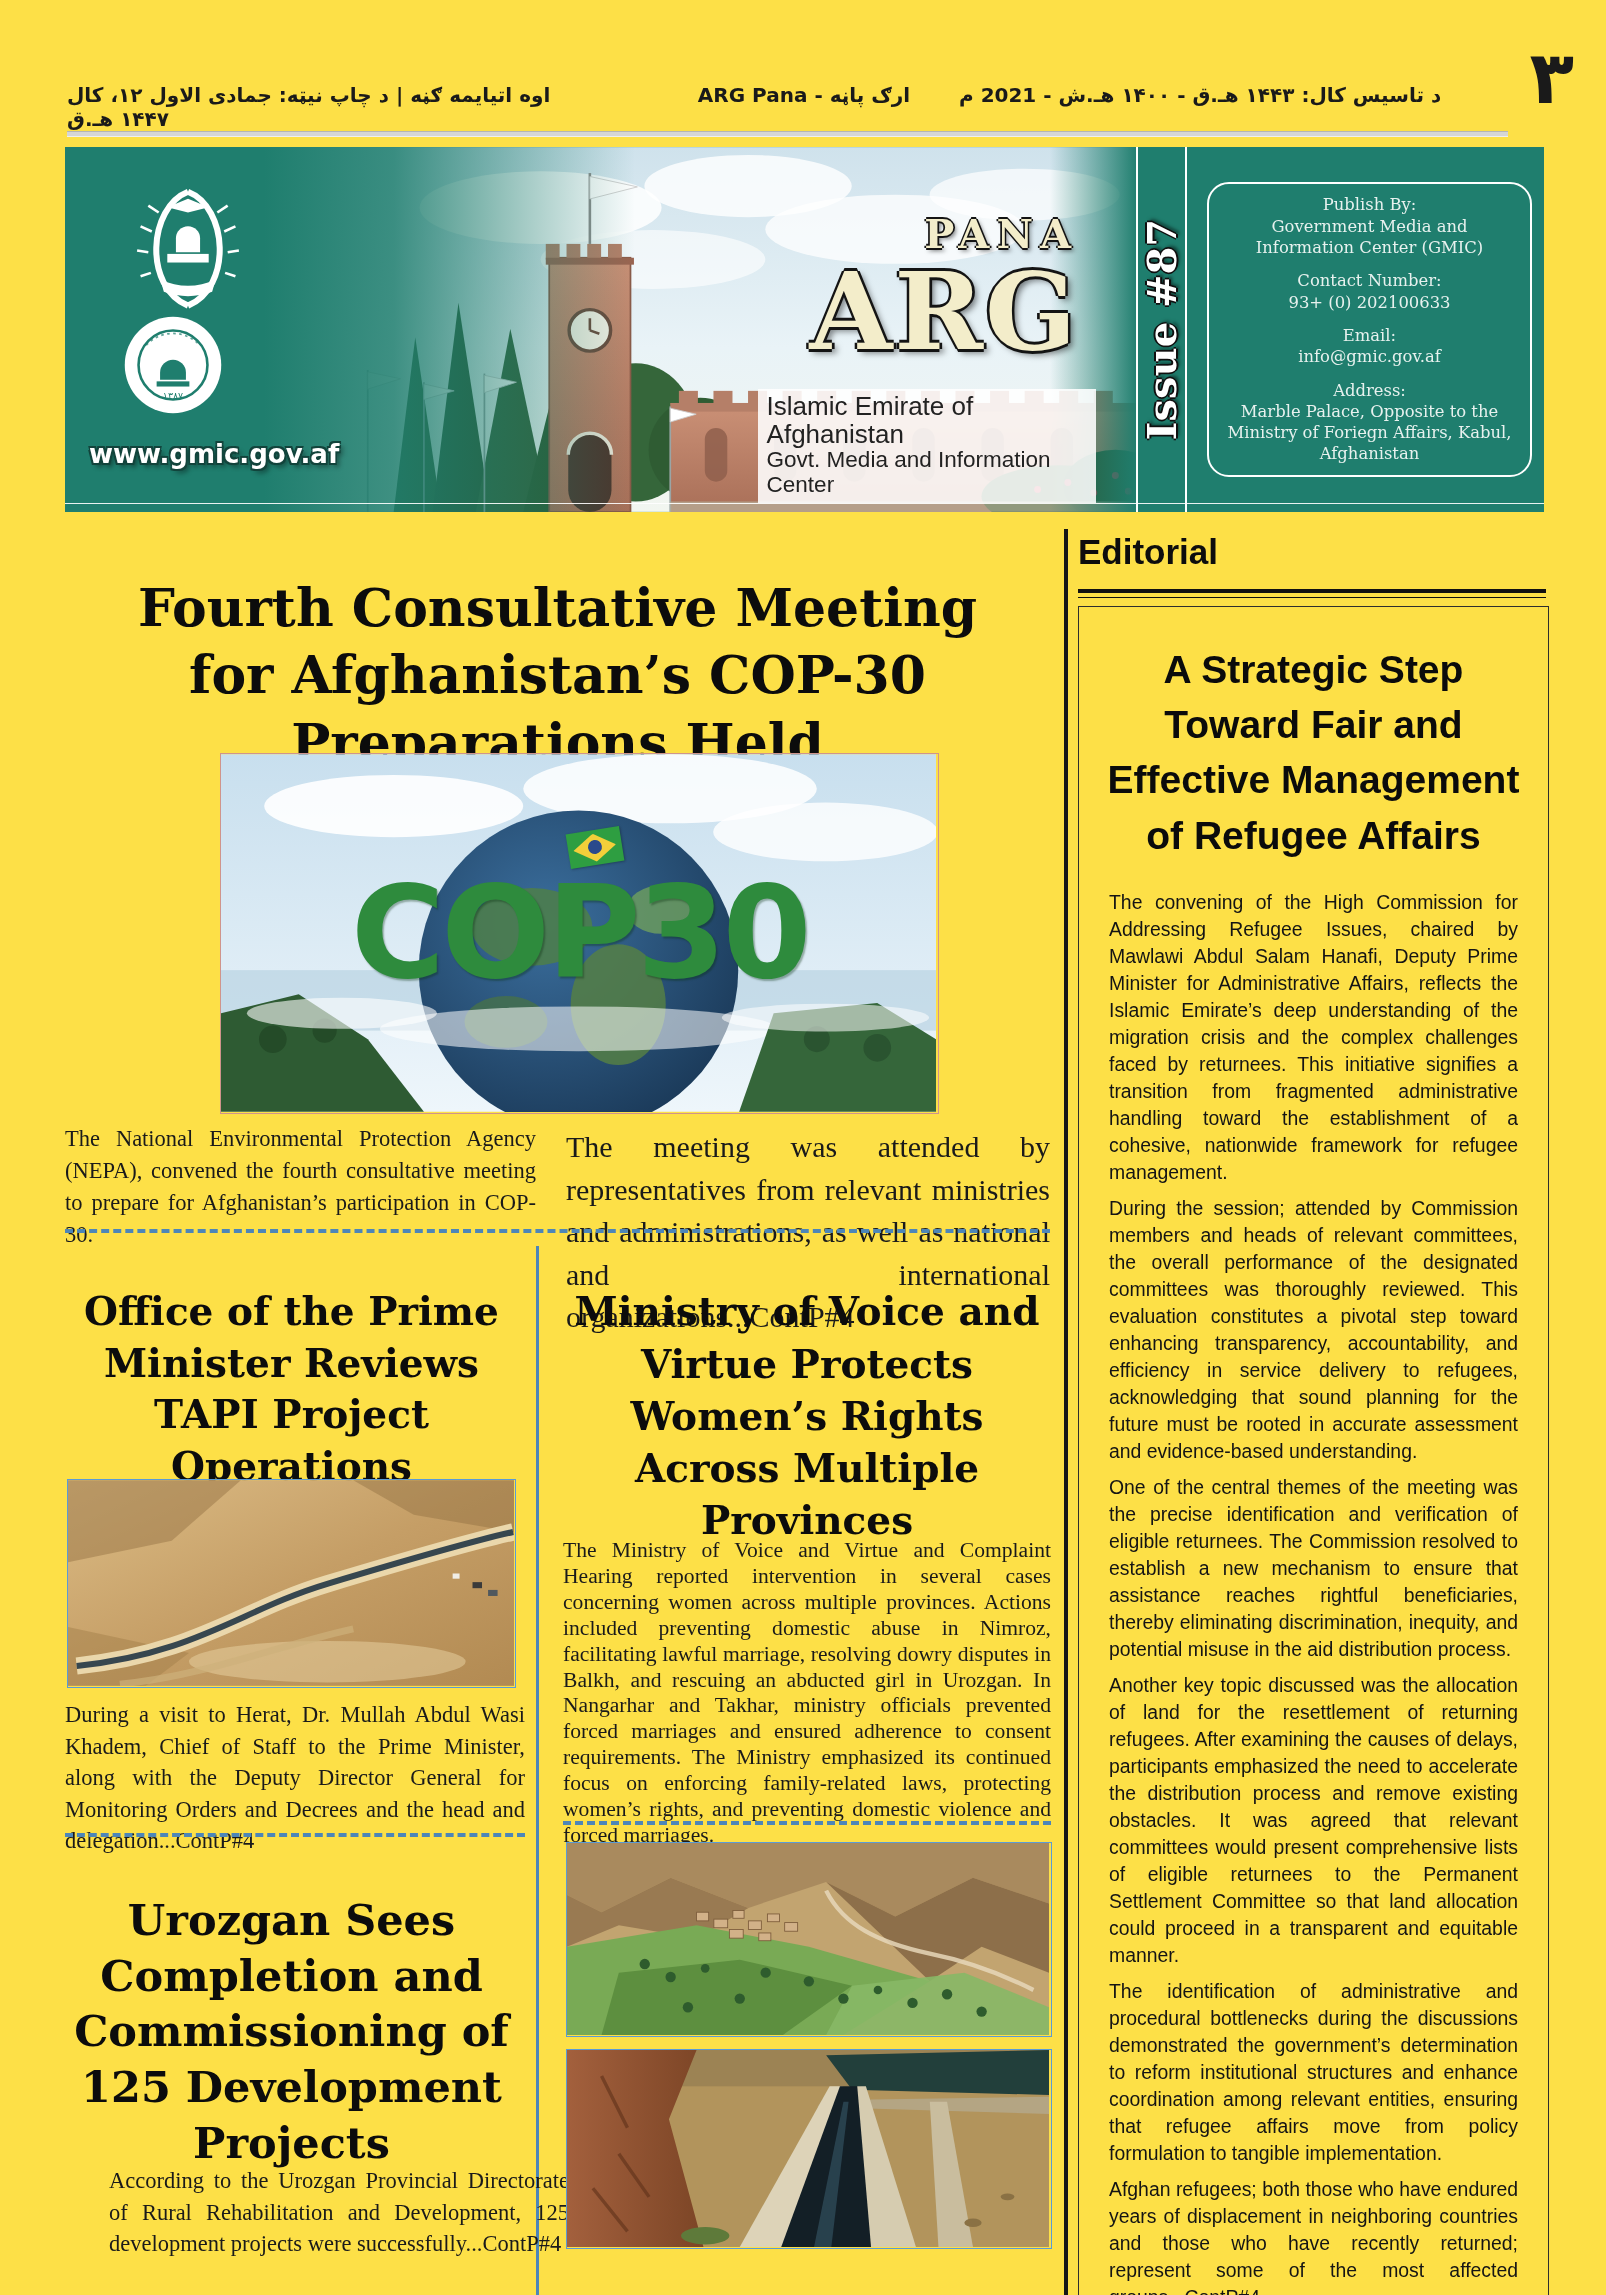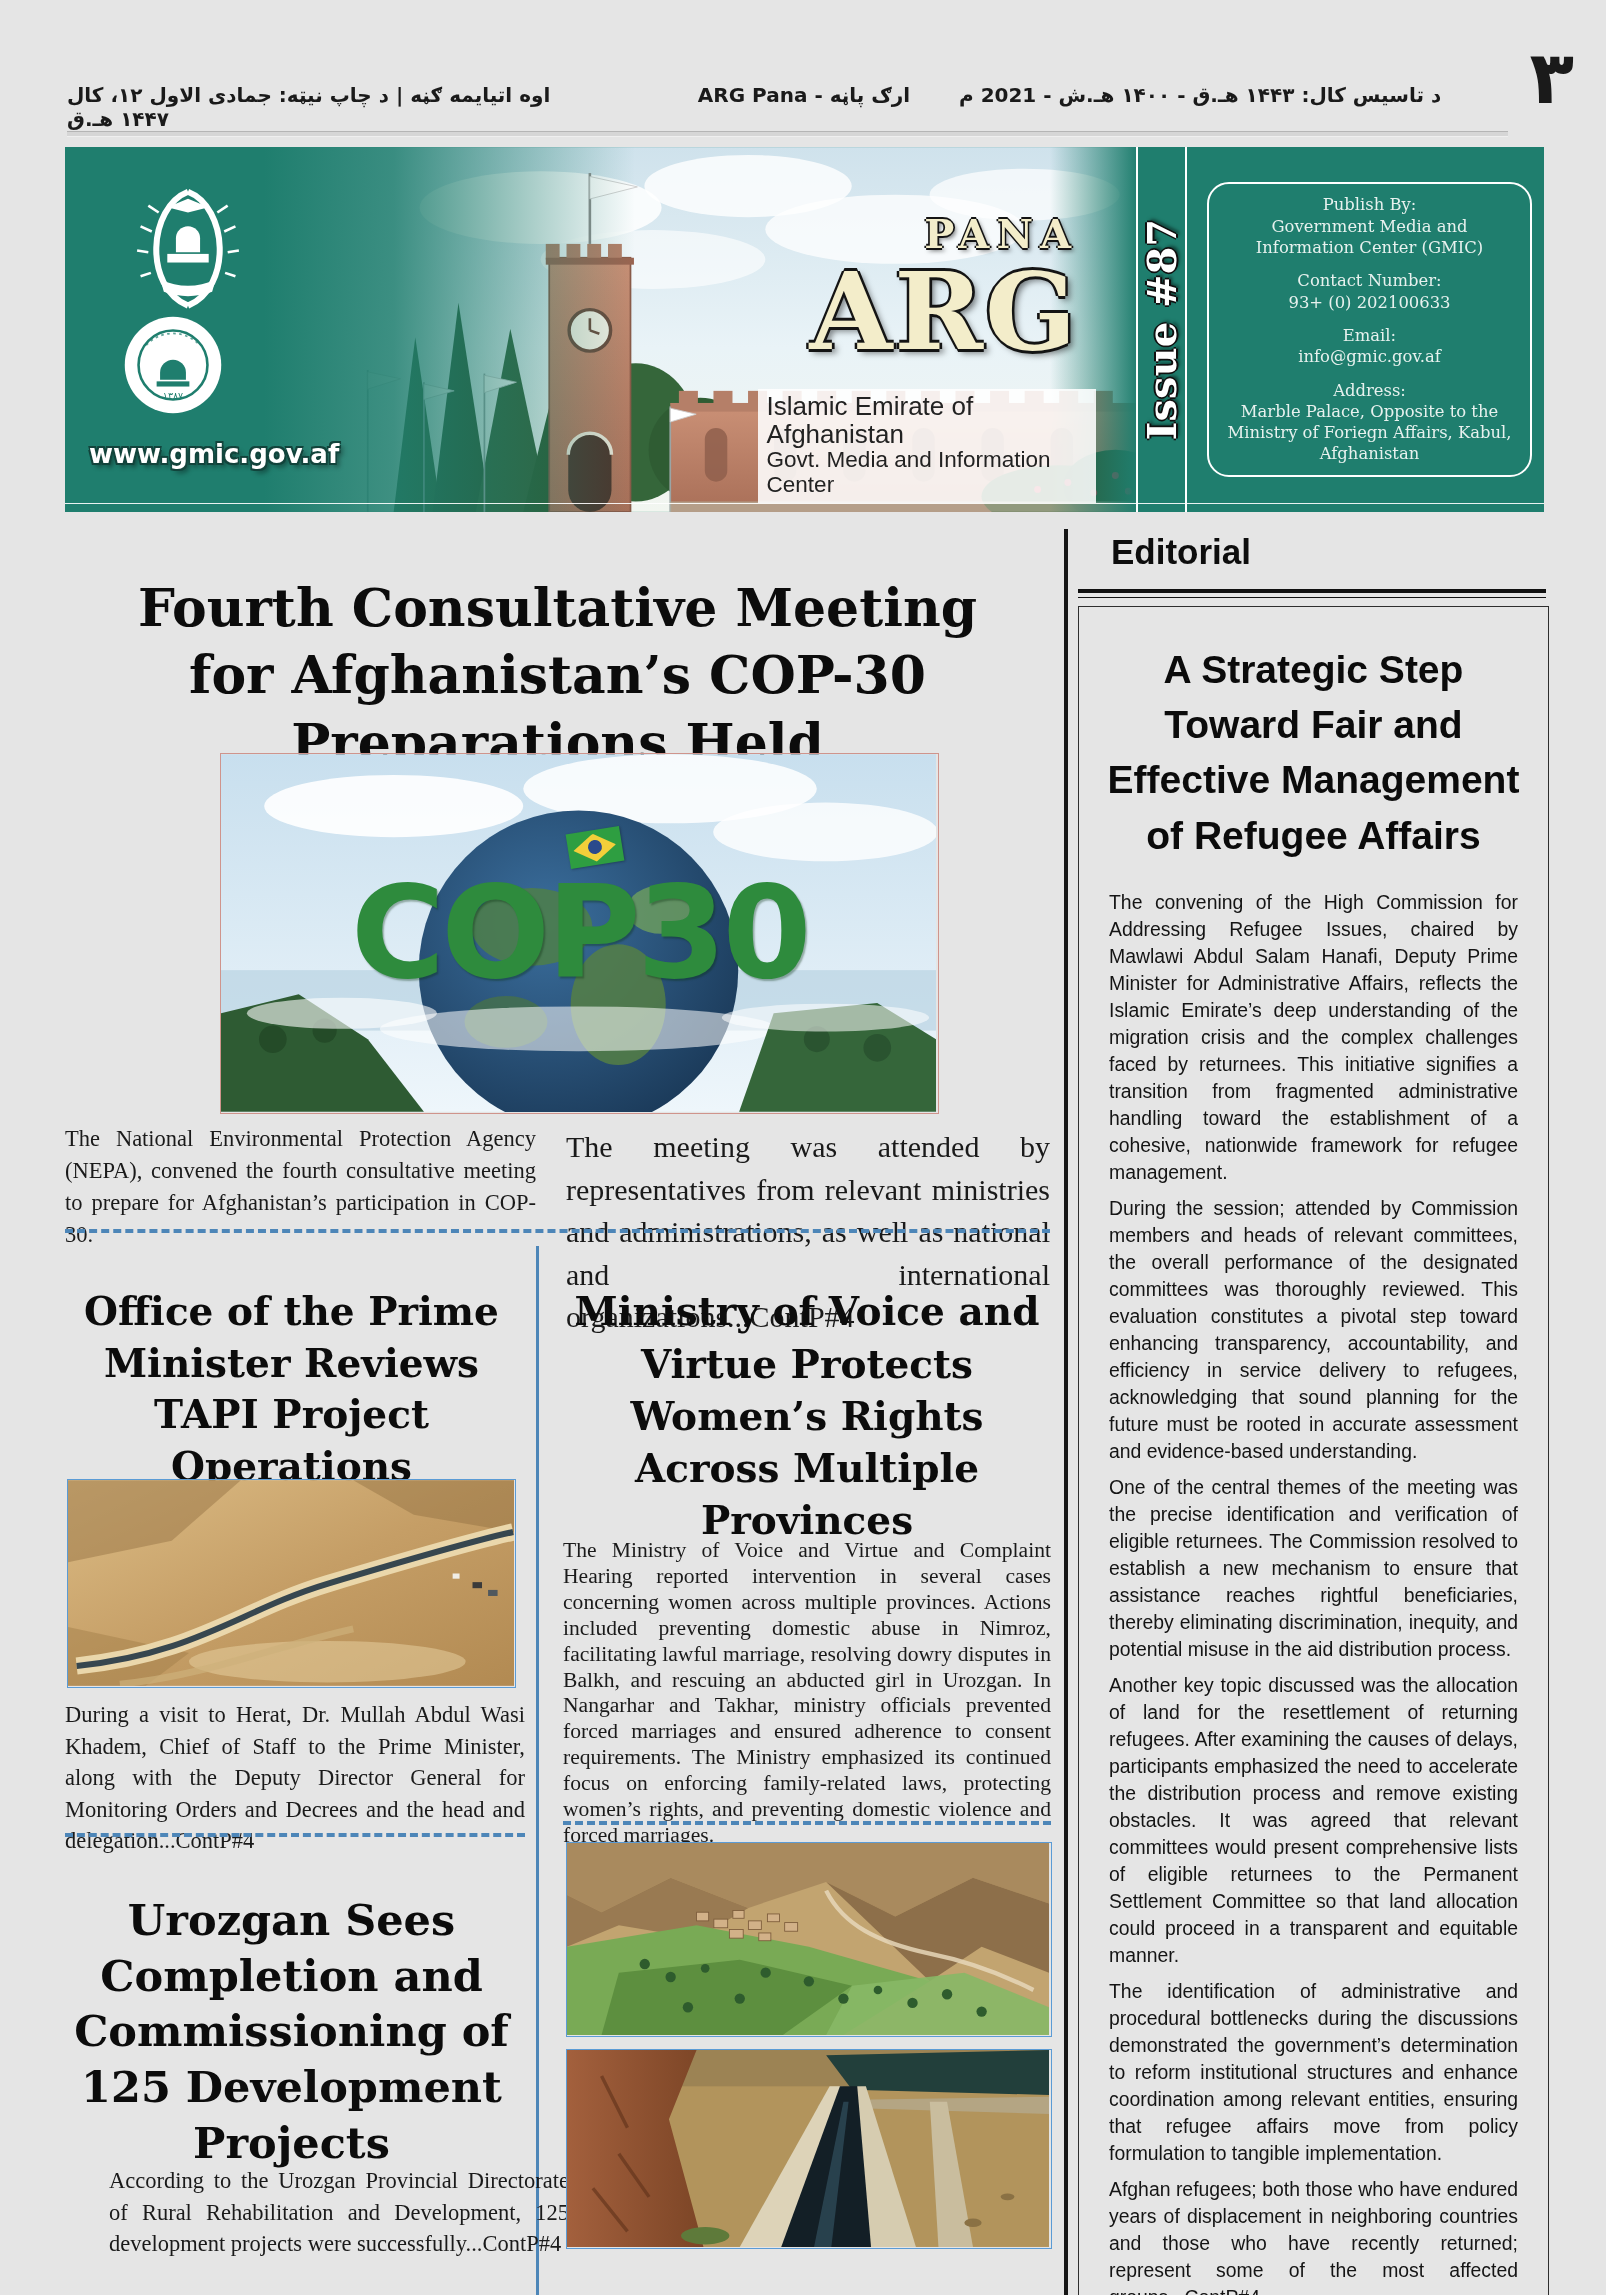--- a/index.html
+++ b/index.html
@@ -1,16 +1,16 @@
 <!DOCTYPE html>
 <html style="font-size:14px"><head>
 <meta charset="utf-8">
 <style>
   html,body{margin:0;padding:0;background:#ffffff;}
-  .page{position:relative;width:1607px;height:2295px;background:#e5e5e5;overflow:hidden;
+  .page{position:relative;width:1607px;height:2295px;background:#fde047;overflow:hidden;
         font-family:"Liberation Serif",serif;color:#1a1a1a;}
 
   
   .hdr-left{position:absolute;left:67px;top:83px;width:484px;font-family:"DejaVu Sans",sans-serif;
             font-weight:bold;font-size:20px;direction:rtl;text-align:left;}
   .hdr-center{position:absolute;left:536px;top:83px;width:536px;text-align:center;direction:rtl;
             font-family:"DejaVu Sans",sans-serif;font-weight:bold;font-size:20px;}
   .hdr-right{position:absolute;right:112px;top:83px;width:536px;direction:rtl;text-align:left;
             font-family:"DejaVu Sans",sans-serif;font-weight:bold;font-size:20px;}
   .hdr-pagenum{position:absolute;right:33px;top:41px;font-family:"DejaVu Sans",sans-serif;
@@ -85,21 +85,21 @@
 
   
   .headline-virtue{position:absolute;left:563px;top:1253px;width:488px;text-align:center;
             font-family:"DejaVu Serif",serif;font-weight:bold;font-size:39px;line-height:1.34;color:#0c0c0c;}
   .virtue-body{position:absolute;left:563px;top:1538px;width:488px;font-size:21.6px;line-height:1.2;text-align:justify;}
   .img-valley{position:absolute;left:566px;top:1842px;width:486px;height:195px;border:1.7px solid #5b9bd5;box-sizing:border-box;overflow:hidden;}
   .img-canal{position:absolute;left:566px;top:2049px;width:486px;height:200px;border:1.7px solid #5b9bd5;box-sizing:border-box;overflow:hidden;}
 
   
   .ed-label{position:absolute;left:1078px;top:532px;font-family:"Liberation Sans",sans-serif;
-            font-weight:bold;font-size:35px;color:#0d0d0d;margin-left:33px;}
+            font-weight:bold;font-size:35px;color:#0d0d0d;}
   .ed-rule{position:absolute;left:1078px;top:589px;width:468px;height:4.3px;border-top:4.3px solid #111;border-bottom:1.7px solid #111;}
   .ed-box{position:absolute;left:1078px;top:606px;width:471px;height:2036px;border:1.7px solid #2e2e2e;
             box-sizing:border-box;padding:12px 21px;overflow:hidden;}
   .ed-headline{margin:22.5px 5.2px 26px 5.2px;text-align:center;font-family:"Liberation Sans",sans-serif;
             font-weight:bold;font-size:39px;line-height:1.42;color:#0b0b0b;}
   .ed-body p{margin:9px;font-family:"Liberation Sans",sans-serif;font-size:19.4px;line-height:27px;text-align:justify;color:#141414;}
 </style>
 </head>
 <body>
 

